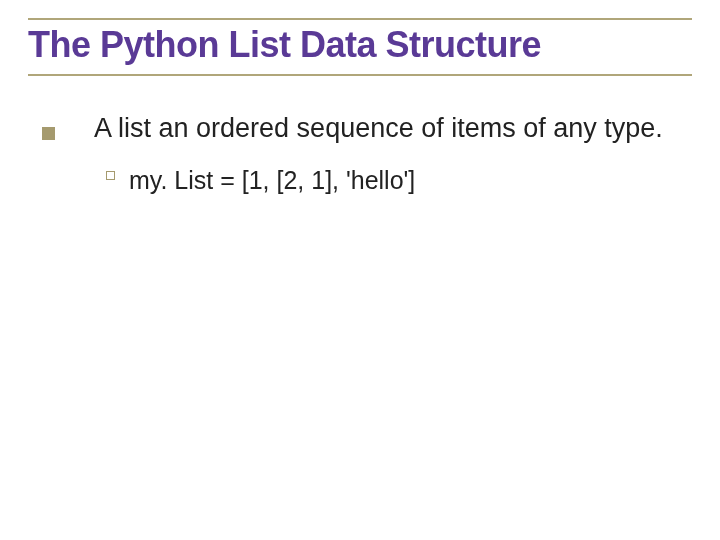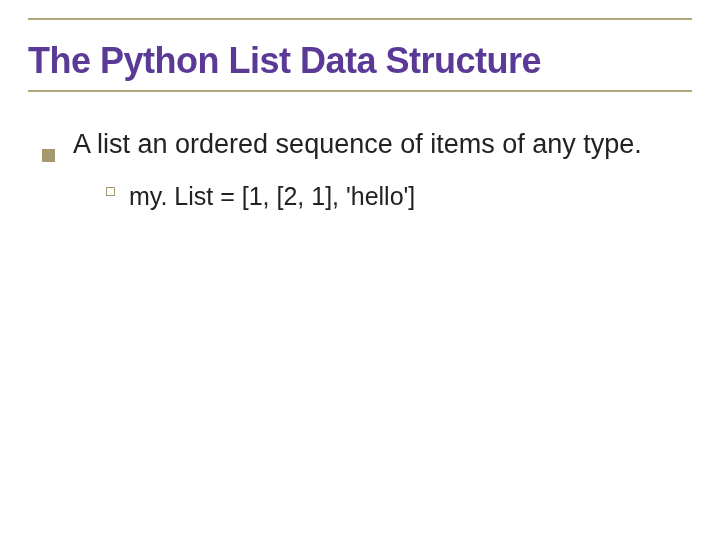--- a/index.html
+++ b/index.html
@@ -11,34 +11,35 @@
       width: 720px;
       height: 540px;
       background: #ffffff;
       font-family: Arial, Helvetica, sans-serif;
       position: relative;
       padding: 18px 28px;
     }
     .title-wrap {
       border-top: 2px solid #b0a67a;
       border-bottom: 2px solid #b0a67a;
-      padding: 20px 0 8px 0;
+      padding: 4px 0 8px 0;
       margin-bottom: 36px;
     }
     .title {
       color: #5a3a96;
       font-size: 36px;
       font-weight: bold;
       letter-spacing: -0.5px;
     }
     .level1 {
       display: flex;
-      align-items: flex-end;
+      align-items: center;
       margin-left: 14px;
       margin-bottom: 18px;
+      gap: 21px;
     }
     .bullet-square {
       width: 13px;
       height: 13px;
       background: #a59a6e;
       flex-shrink: 0;
       margin-top: 9px;
       margin-right: 18px;
     }
     .level1-text {

